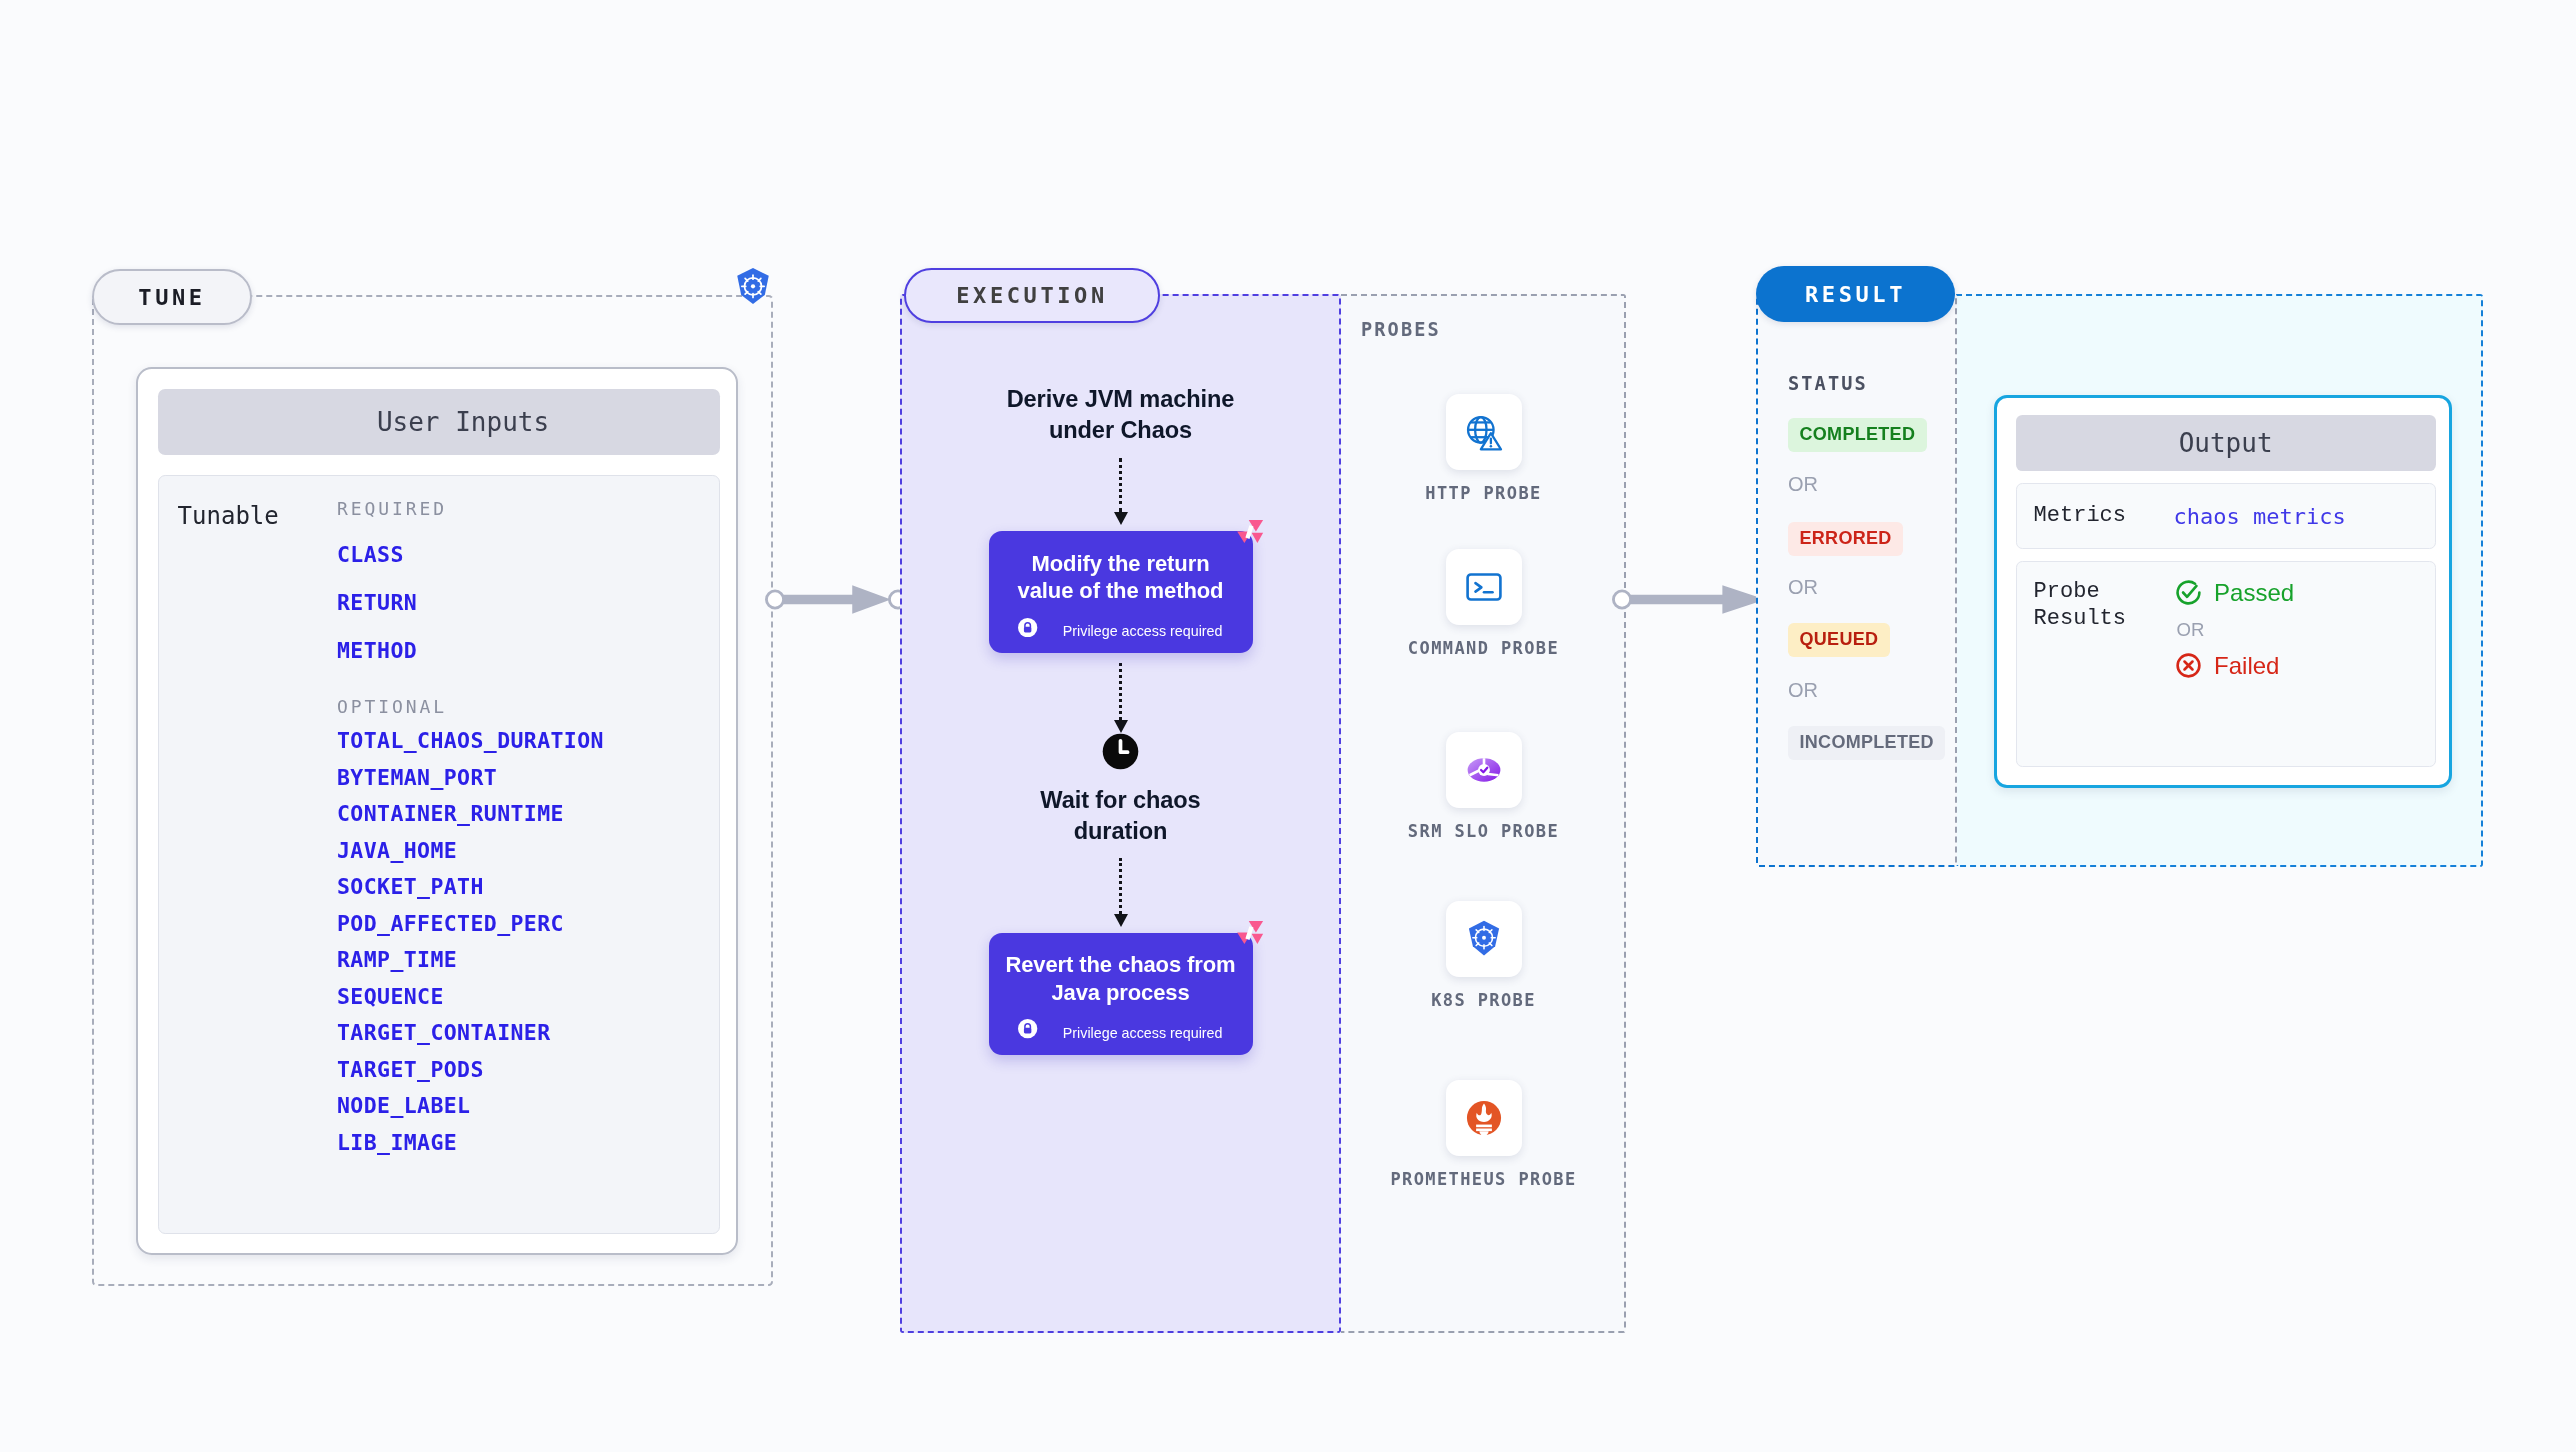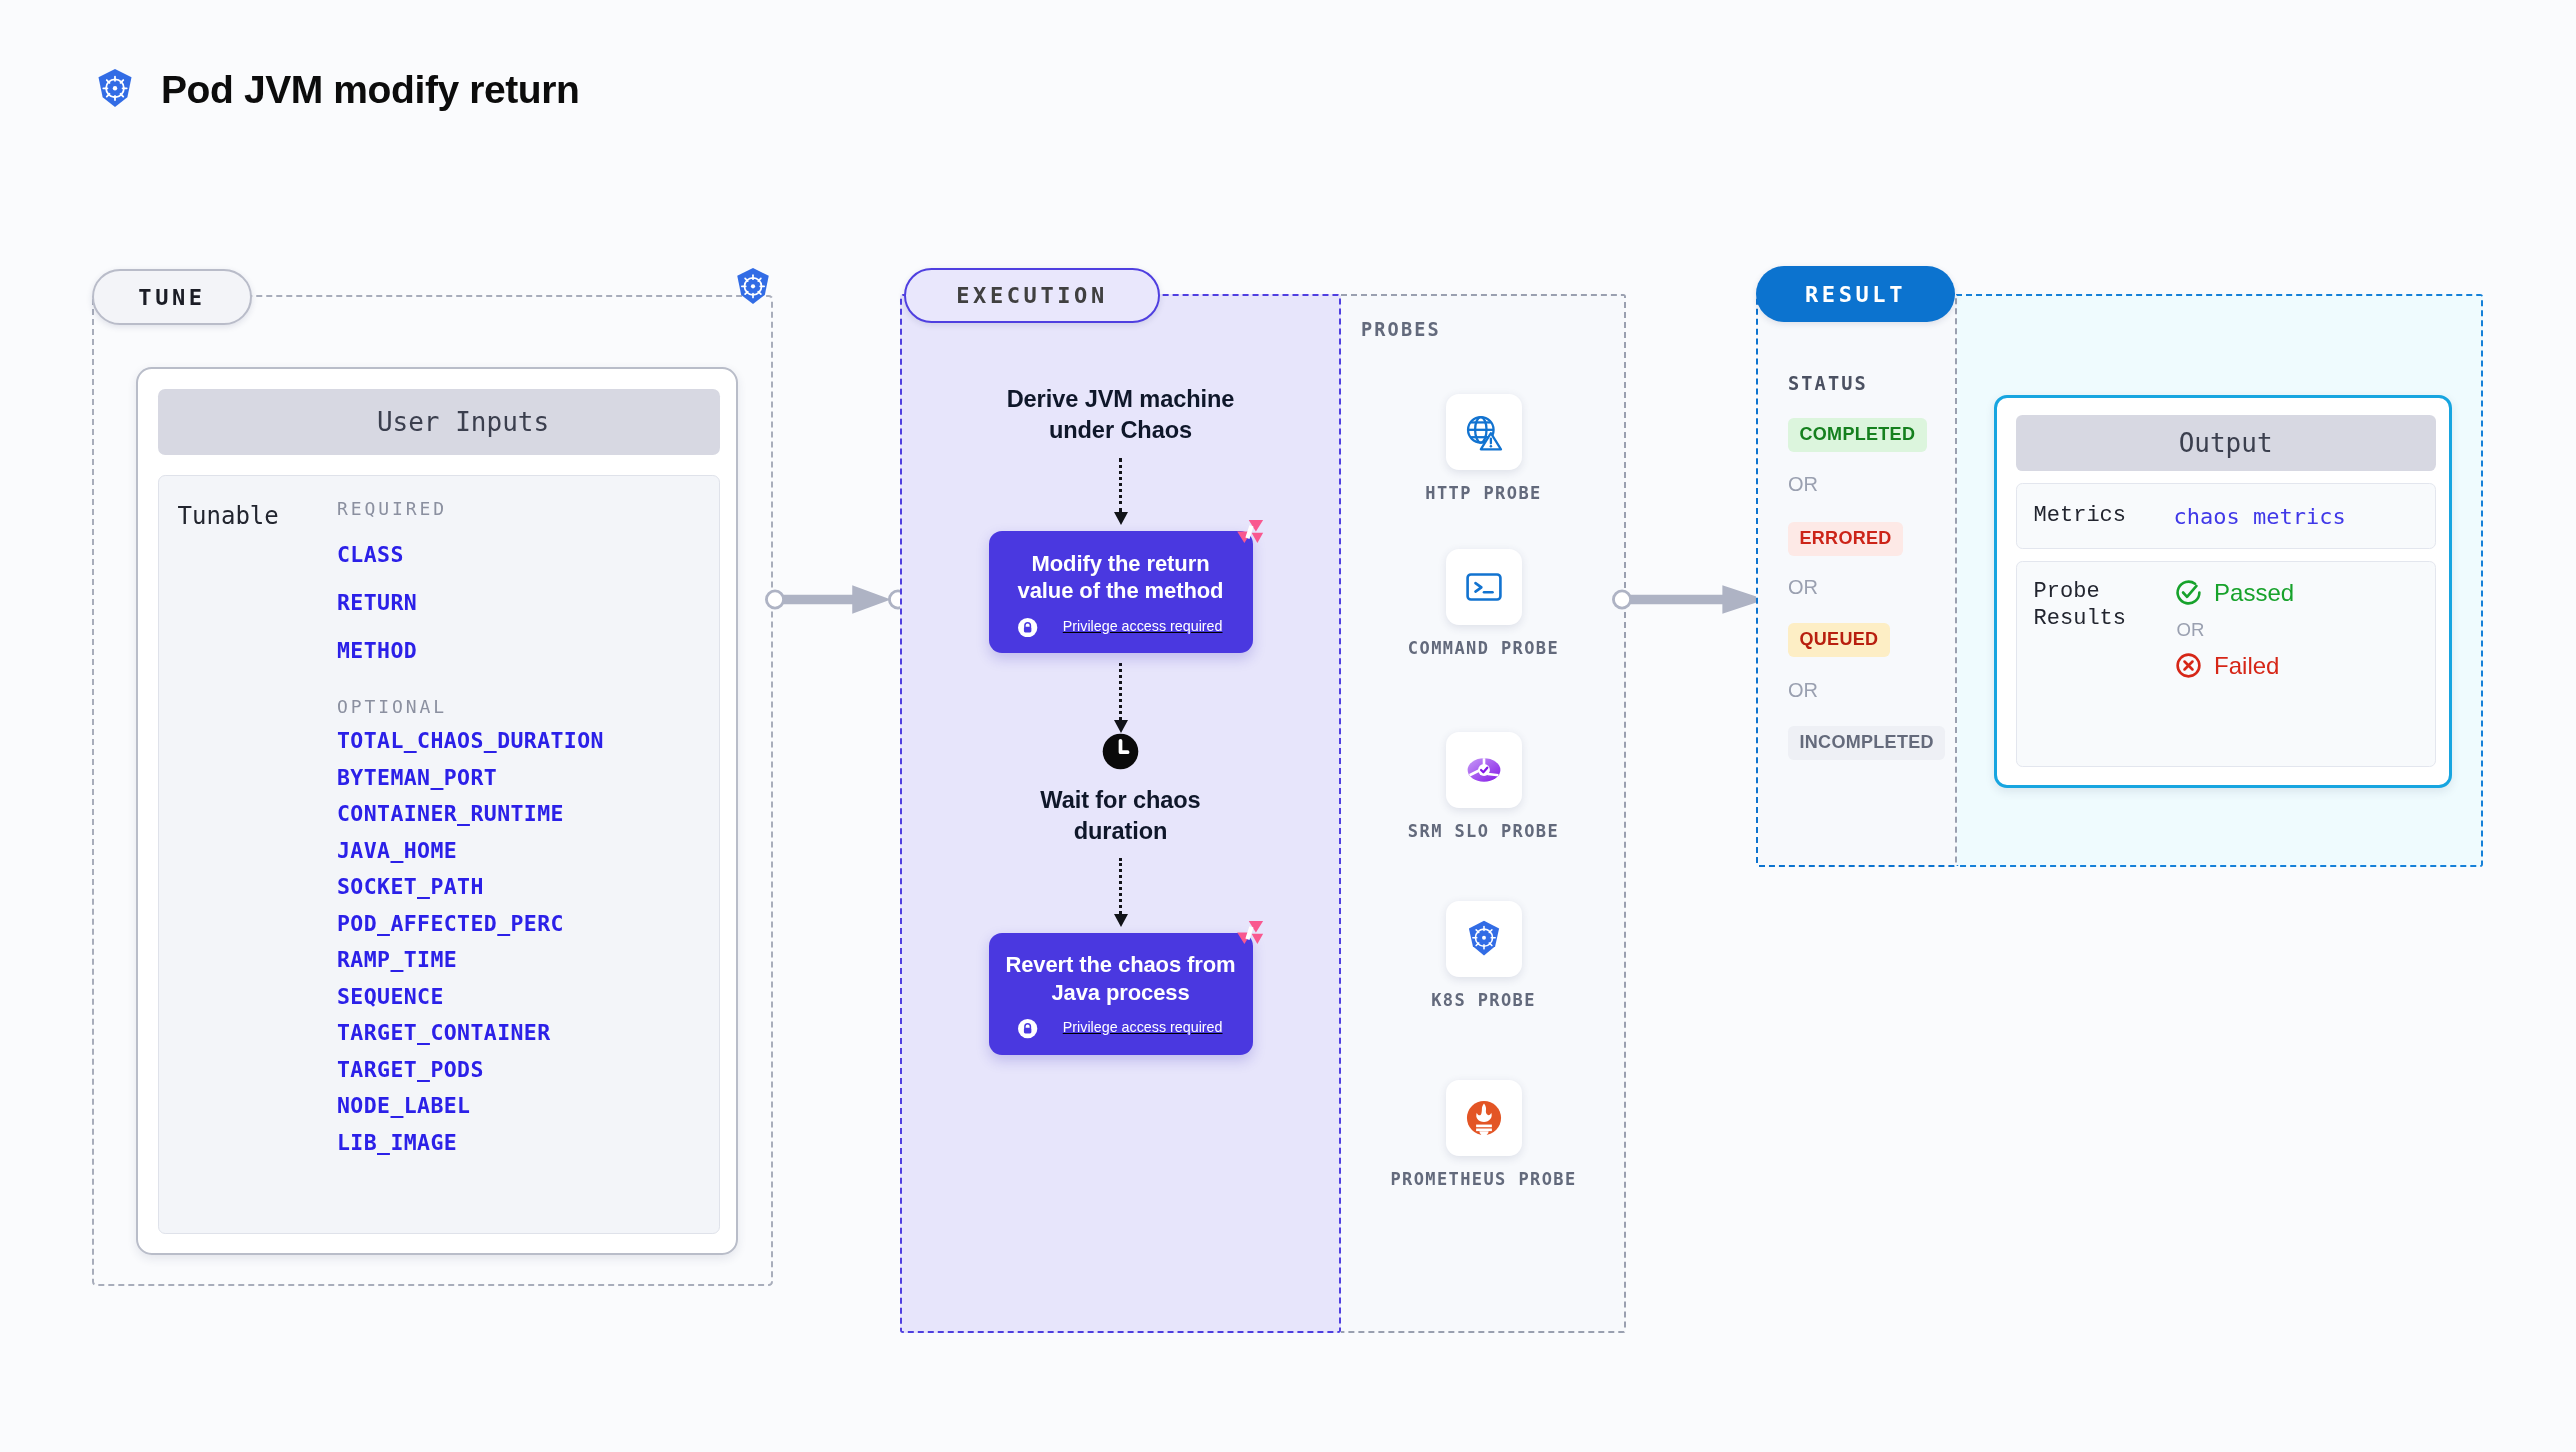--- a/index.html
+++ b/index.html
@@ -127,21 +127,21 @@
   }
   .purple-card {
     position: relative; width: 264px; background: #4a38e0; border-radius: 13px;
     padding: 18.6px 14.3px 14.3px; text-align: center;
     box-shadow: 0 5.7px 13px rgba(60,45,190,.22);
   }
   .purple-card .ctitle {
     font-size: 22px; font-weight: 700; color: #ffffff; line-height: 1.25; letter-spacing: -0.1px;
   }
   .priv-row {
-    display: flex; align-items: flex-start; justify-content: center; gap: 25px; margin-top: 13px; text-decoration: underline;
+    display: flex; align-items: flex-end; justify-content: center; gap: 25px; margin-top: 13px;
   }
   .priv-text { font-size: 14.3px; color: #ffffff; }
   .litmus { position: absolute; right: -13px; top: -14.3px; }
   .clock-icon { margin: 0 auto; }
 
   
   #probes-head {
     position: absolute; left: 1361px; top: 319px;
     font-family: "DejaVu Sans Mono", monospace; font-size: 18.6px;
     letter-spacing: 2.1px; color: #636a7c; font-weight: 700;
@@ -200,40 +200,20 @@
     font-family: "DejaVu Sans Mono", monospace; font-size: 22px; color: #4038e8;
   }
   .pr-item { display: flex; align-items: center; gap: 11.5px; }
   .pr-text { font-size: 24px; font-weight: 400; }
   .pr-or { font-size: 18.6px; color: #9aa0b0; margin: 10px 0 10px 2.9px; }
 </style>
 </head>
 <body>
 
 <div id="header">
-  <div id="title-row">
-    <span>
-      <svg width="44" height="44" viewBox="0 0 64 64">
-        <path d="M32 3 L56 15 L50 44 L32 58 L14 44 L8 15 Z" fill="#326ce5"></path>
-        <g stroke="#ffffff" stroke-width="2.6" fill="none" stroke-linecap="round">
-          <circle cx="32" cy="31" r="13"></circle>
-          <circle cx="32" cy="31" r="3.2" fill="#ffffff" stroke="none"></circle>
-          <line x1="32" y1="14" x2="32" y2="20"></line>
-            <line x1="32" y1="42" x2="32" y2="48"></line>
-          <line x1="15" y1="31" x2="21" y2="31"></line>
-            <line x1="43" y1="31" x2="49" y2="31"></line>
-          <line x1="20" y1="19" x2="24" y2="23"></line>
-            <line x1="40" y1="39" x2="44" y2="43"></line>
-          <line x1="44" y1="19" x2="40" y2="23"></line>
-            <line x1="24" y1="39" x2="20" y2="43"></line>
-        </g>
-      </svg>
-    </span>
-    <span id="title-text">Pod JVM modify return</span>
-  </div>
 </div>
 
 <div class="panel" id="tune-frame"></div>
 <div class="pill" id="tune-pill">TUNE</div>
 
 <div id="k8s-badge">
   <svg width="42" height="42" viewBox="0 0 64 64">
     <path d="M32 3 L56 15 L50 44 L32 58 L14 44 L8 15 Z" fill="#326ce5"></path>
     <g stroke="#ffffff" stroke-width="2.6" fill="none" stroke-linecap="round">
       <circle cx="32" cy="31" r="13"></circle>

